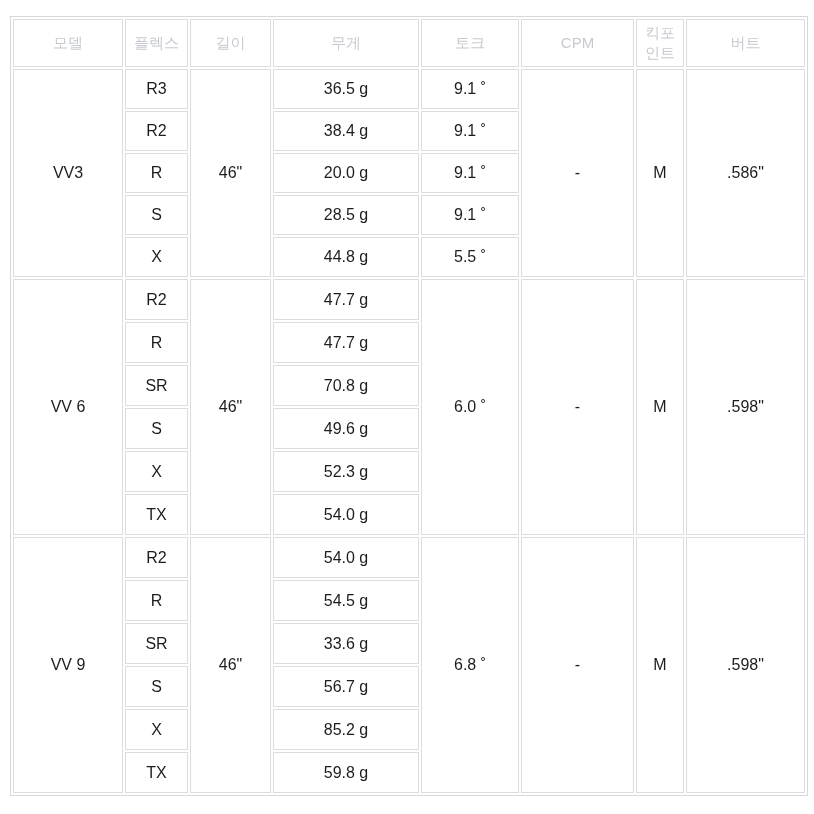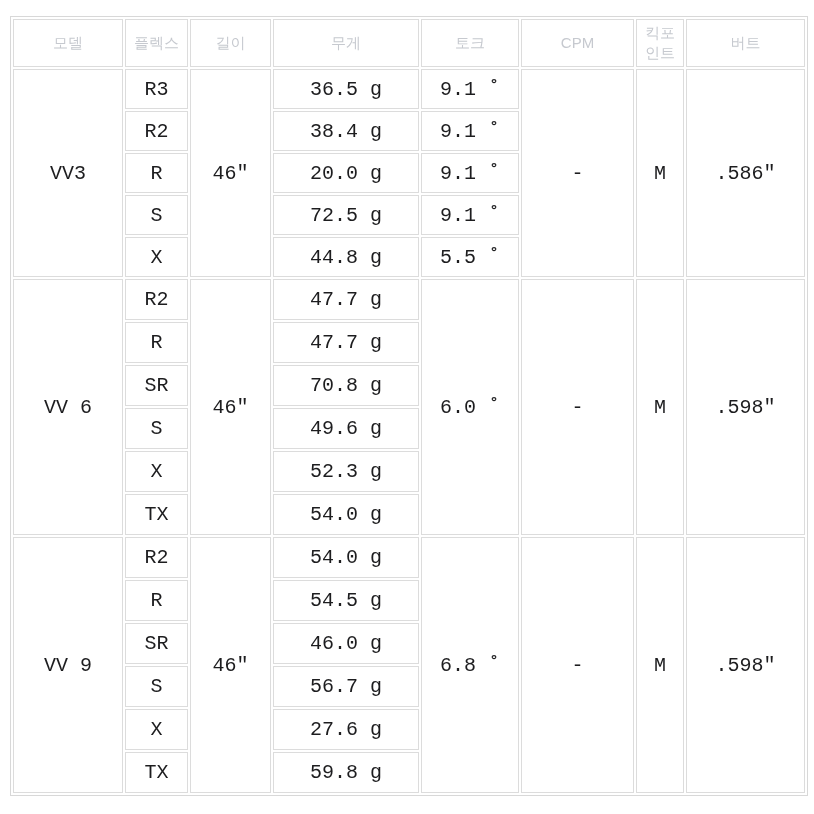--- a/index.html
+++ b/index.html
@@ -35,23 +35,22 @@
   th {
     color: #c6c9cf;
     font-weight: 400;
     font-size: 15px;
     line-height: 1.35;
     height: 48px;
     word-break: break-all;
   }
   td {
     color: #1d1d1f;
-    font-size: 20px;
+    font-size: 16px;
     font-weight: 400;
-    font-family: Liberation Mono, monospace;
   }
   tr.h40 { height: 40px; }
   tr.h41 { height: 41px; }
 </style>
 </head>
 <body>
 
 <div class="page">
   <table class="spec">
     <colgroup>
@@ -93,21 +92,21 @@
         <td>38.4 g</td>
         <td>9.1 ˚</td>
       </tr>
       <tr class="h40">
         <td>R</td>
         <td>20.0 g</td>
         <td>9.1 ˚</td>
       </tr>
       <tr class="h40">
         <td>S</td>
-        <td>72.5 g</td>
+        <td>28.5 g</td>
         <td>9.1 ˚</td>
       </tr>
       <tr class="h40">
         <td>X</td>
         <td>44.8 g</td>
         <td>5.5 ˚</td>
       </tr>
 
       <tr class="h41">
         <td rowspan="6">VV 6</td>
@@ -149,29 +148,29 @@
         <td rowspan="6">-</td>
         <td rowspan="6">M</td>
         <td rowspan="6">.598"</td>
       </tr>
       <tr class="h41">
         <td>R</td>
         <td>54.5 g</td>
       </tr>
       <tr class="h41">
         <td>SR</td>
-        <td>46.0 g</td>
+        <td>33.6 g</td>
       </tr>
       <tr class="h41">
         <td>S</td>
         <td>56.7 g</td>
       </tr>
       <tr class="h41">
         <td>X</td>
-        <td>27.6 g</td>
+        <td>85.2 g</td>
       </tr>
       <tr class="h41">
         <td>TX</td>
         <td>59.8 g</td>
       </tr>
     </tbody>
   </table>
 </div>
 
 </body></html>

